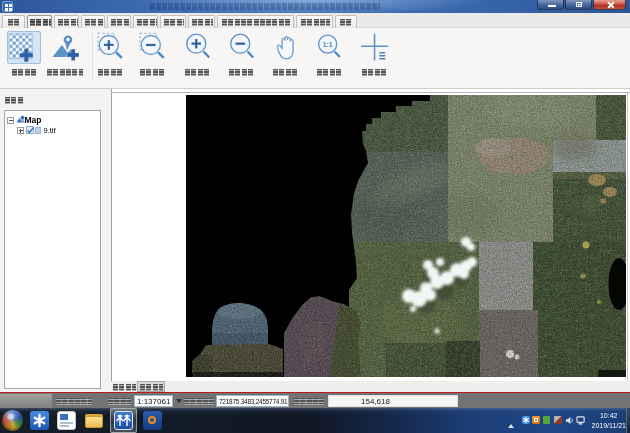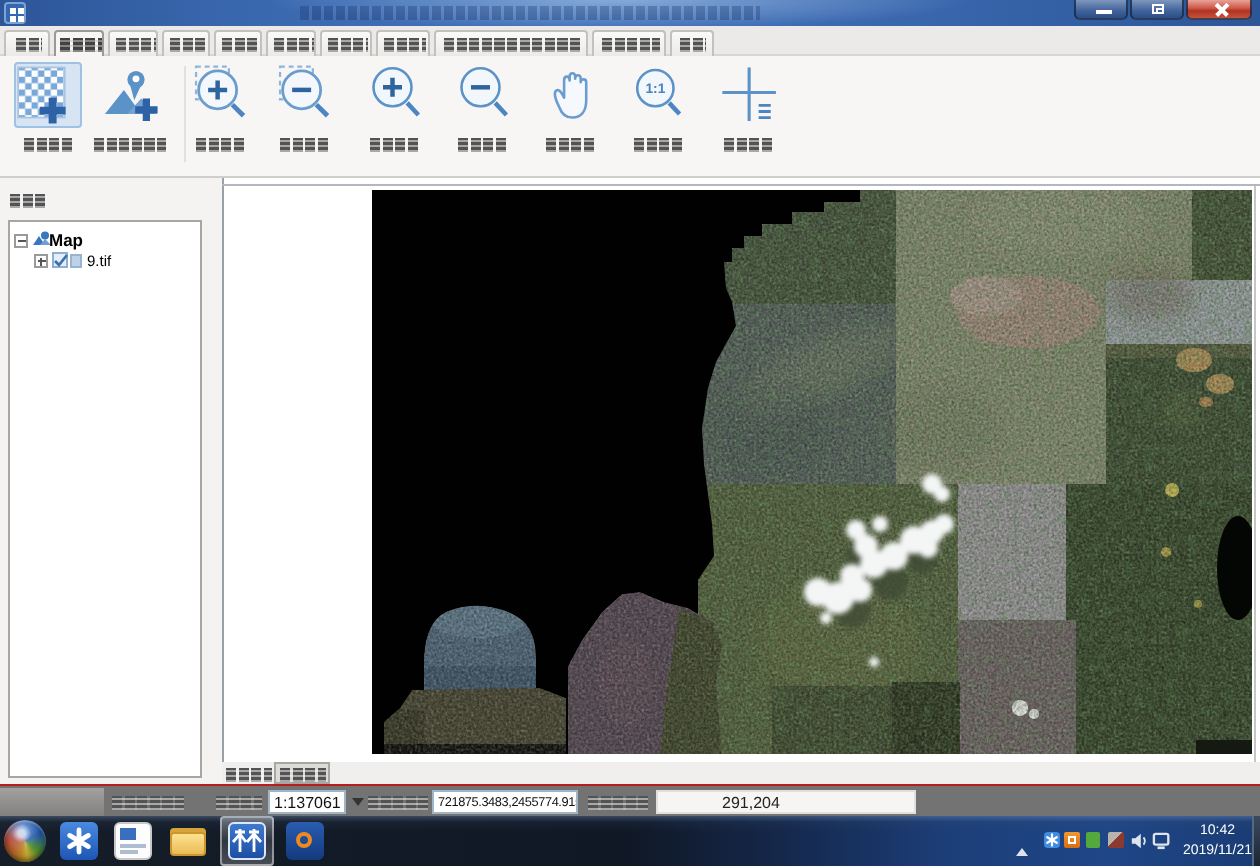--- a/index.html
+++ b/index.html
@@ -319,21 +319,21 @@
 <div class="abs" id="status">
  <span class="abs" style="left:0;top:1px;width:52px;height:15px;background:linear-gradient(180deg,#a3a19f,#807e7c)"></span>
  <i class="t" style="left:56px;top:5px;width:36px"></i>
  <i class="t" style="left:108px;top:5px;width:23px"></i>
  <span class="box" style="left:134px;width:39px">1:137061</span>
  <span class="abs" style="left:176px;top:6px;width:0;height:0;border:3px solid transparent;border-top:4px solid #333"></span>
  <i class="t" style="left:184px;top:5px;width:30px"></i>
  <span class="box" style="left:216px;width:73px;font-size:6.4px;letter-spacing:-0.2px">721875.3483,2455774.9159</span>
  <span class="abs" style="left:328px;top:2px;width:130px;height:12px;background:#f6f5f3;border:1px solid #e2e0dd"></span>
  <i class="t" style="left:294px;top:5px;width:30px"></i>
- <span class="abs" style="left:361px;top:4px;font-size:8px">291,204</span>
+ <span class="abs" style="left:361px;top:4px;font-size:8px">154,618</span>
 </div>
 
 <div class="abs" id="taskbar">
  <div class="abs" style="left:2px;top:2px;width:21px;height:21px;border-radius:50%;
   background:radial-gradient(circle at 42% 32%,rgba(255,255,255,.75) 0 9%,rgba(255,255,255,.2) 26%,rgba(255,255,255,0) 50%),
   conic-gradient(from 200deg,#b97f28,#ae3a2c 22%,#3a74cc 42%,#1d4fa0 62%,#4f8f2e 80%,#c4a833 92%,#b97f28);
   box-shadow:inset 0 -1px 3px rgba(0,0,0,.6),inset 0 1px 1px rgba(255,255,255,.4)"></div>
  <div class="tbic" style="left:30px;background:linear-gradient(180deg,#4a8ae0,#1d55b4)"><svg width="19" height="19" viewBox="0 0 19 19">
           <g stroke="#fff" stroke-width="2.4" stroke-linecap="round">
             <path d="M9.5 4 V15 M4.8 6.7 L14.2 12.3 M14.2 6.7 L4.8 12.3"></path>

